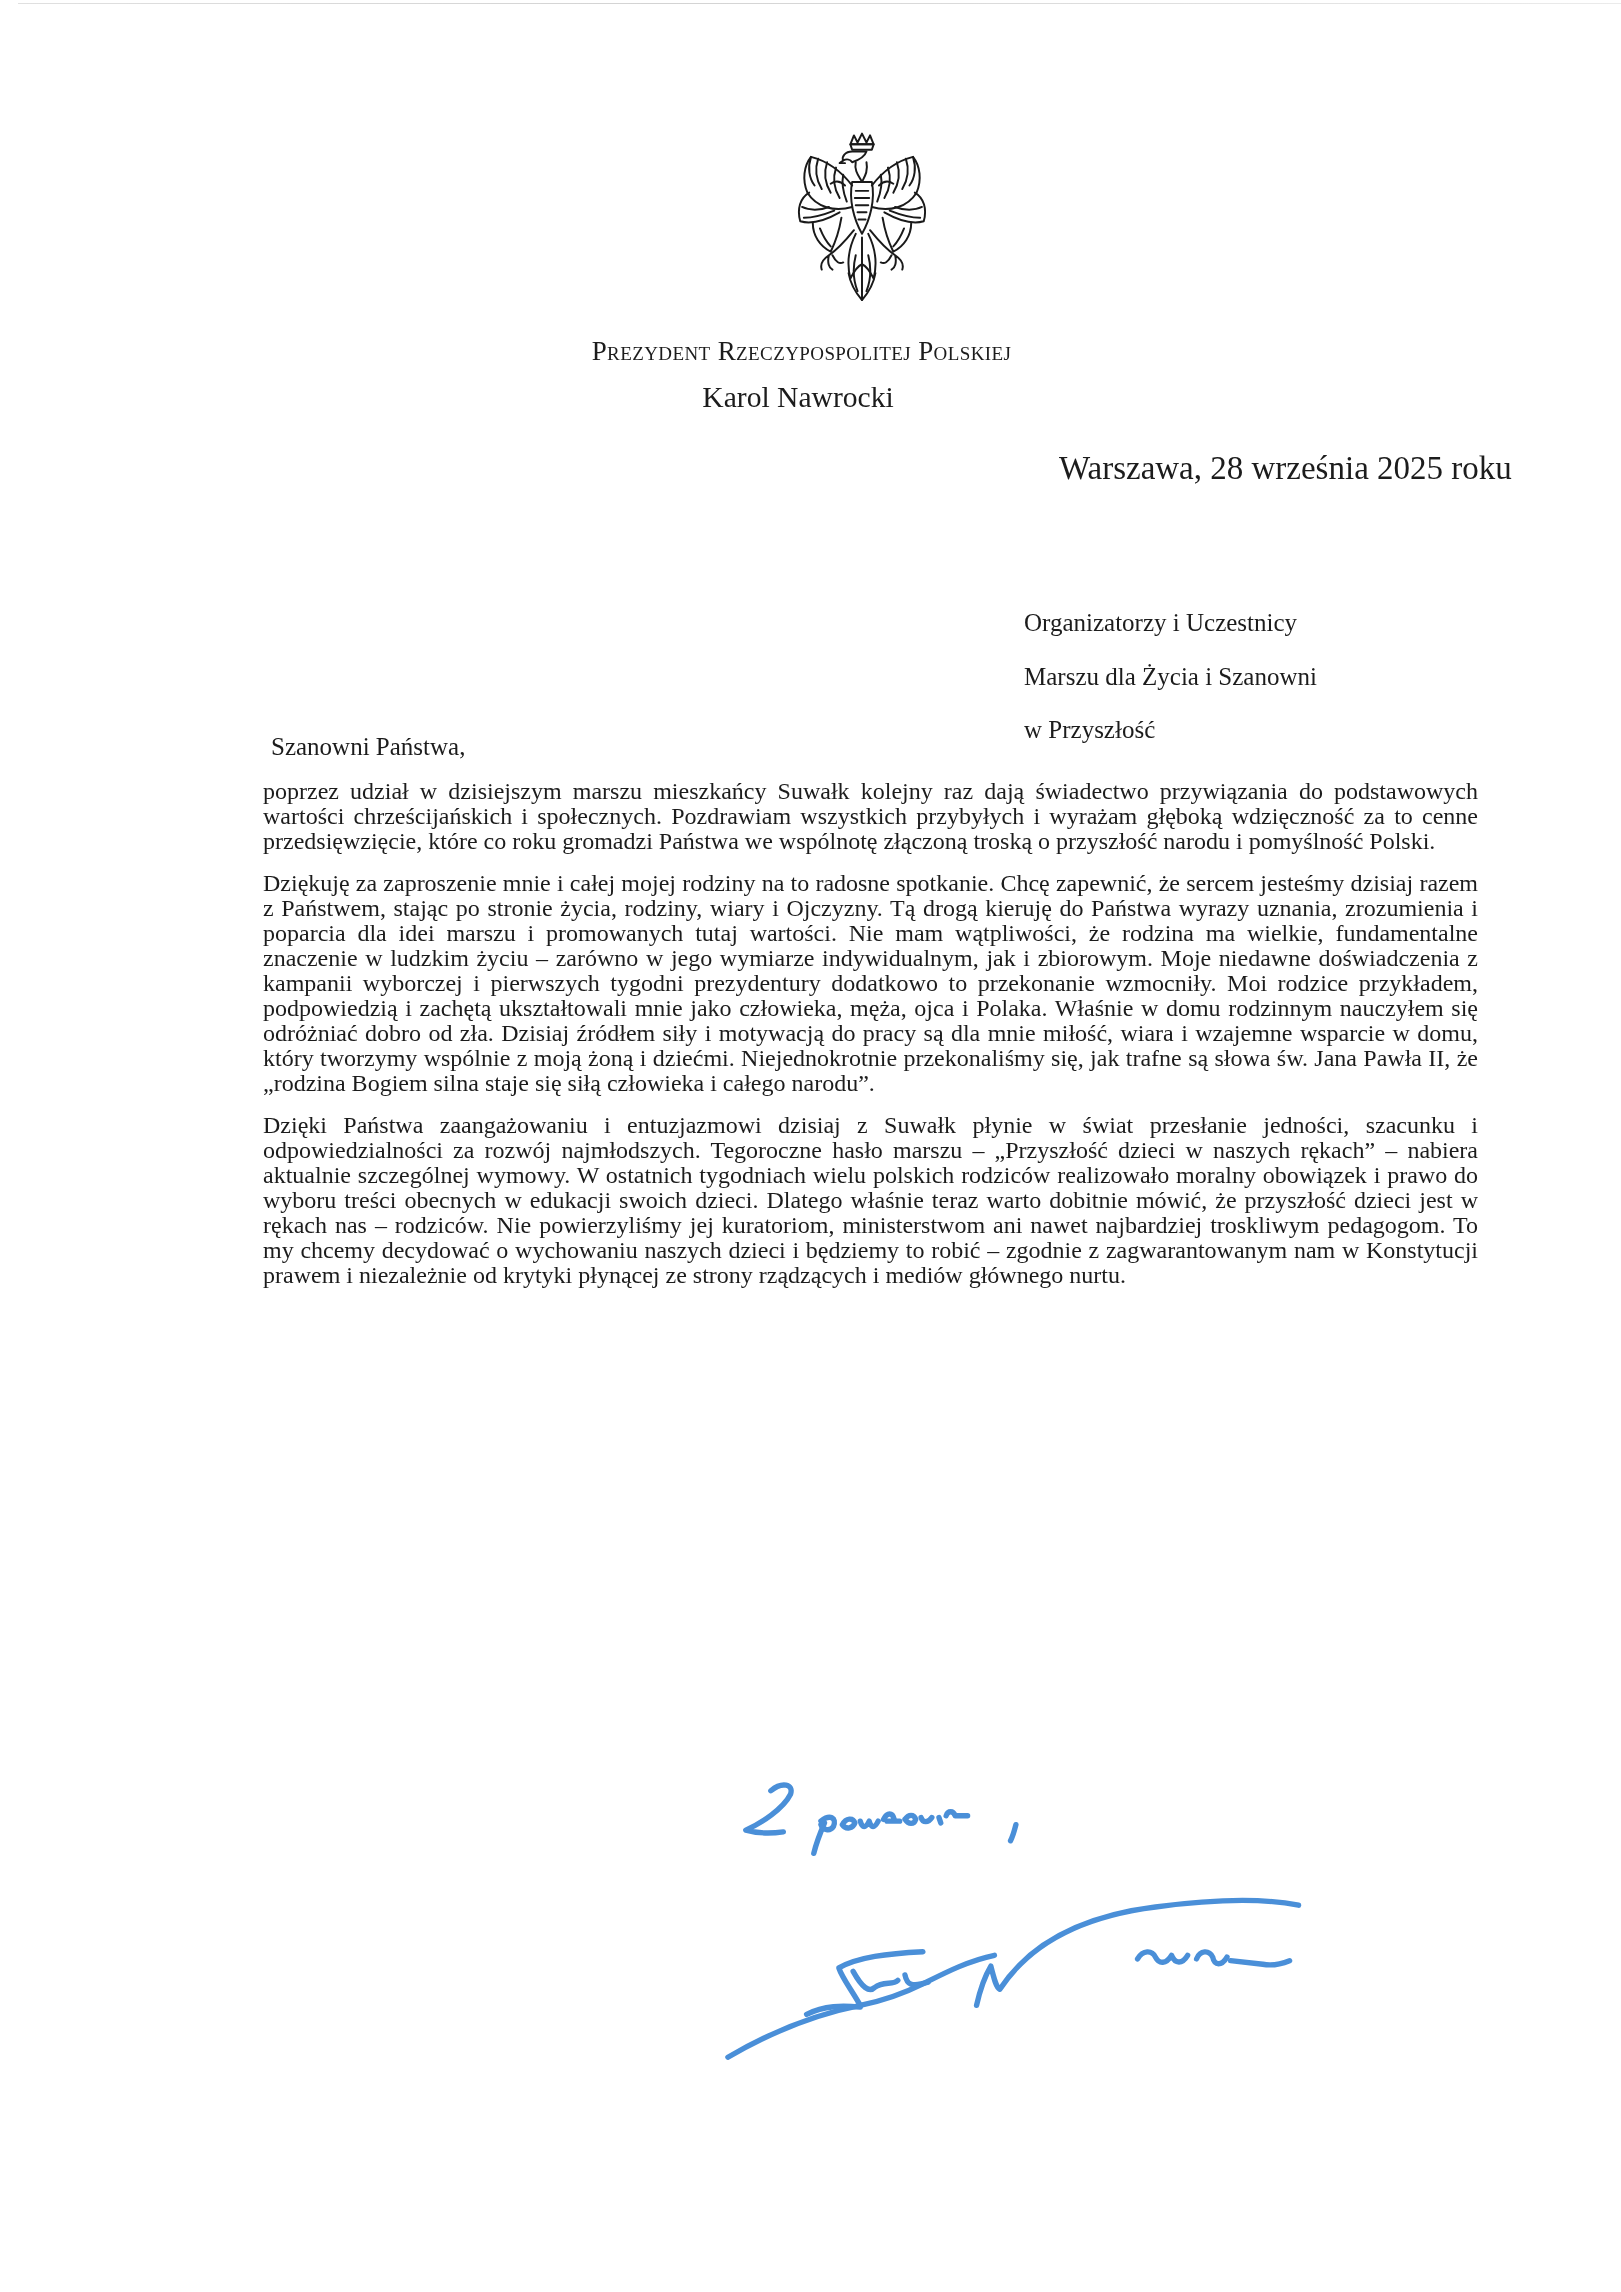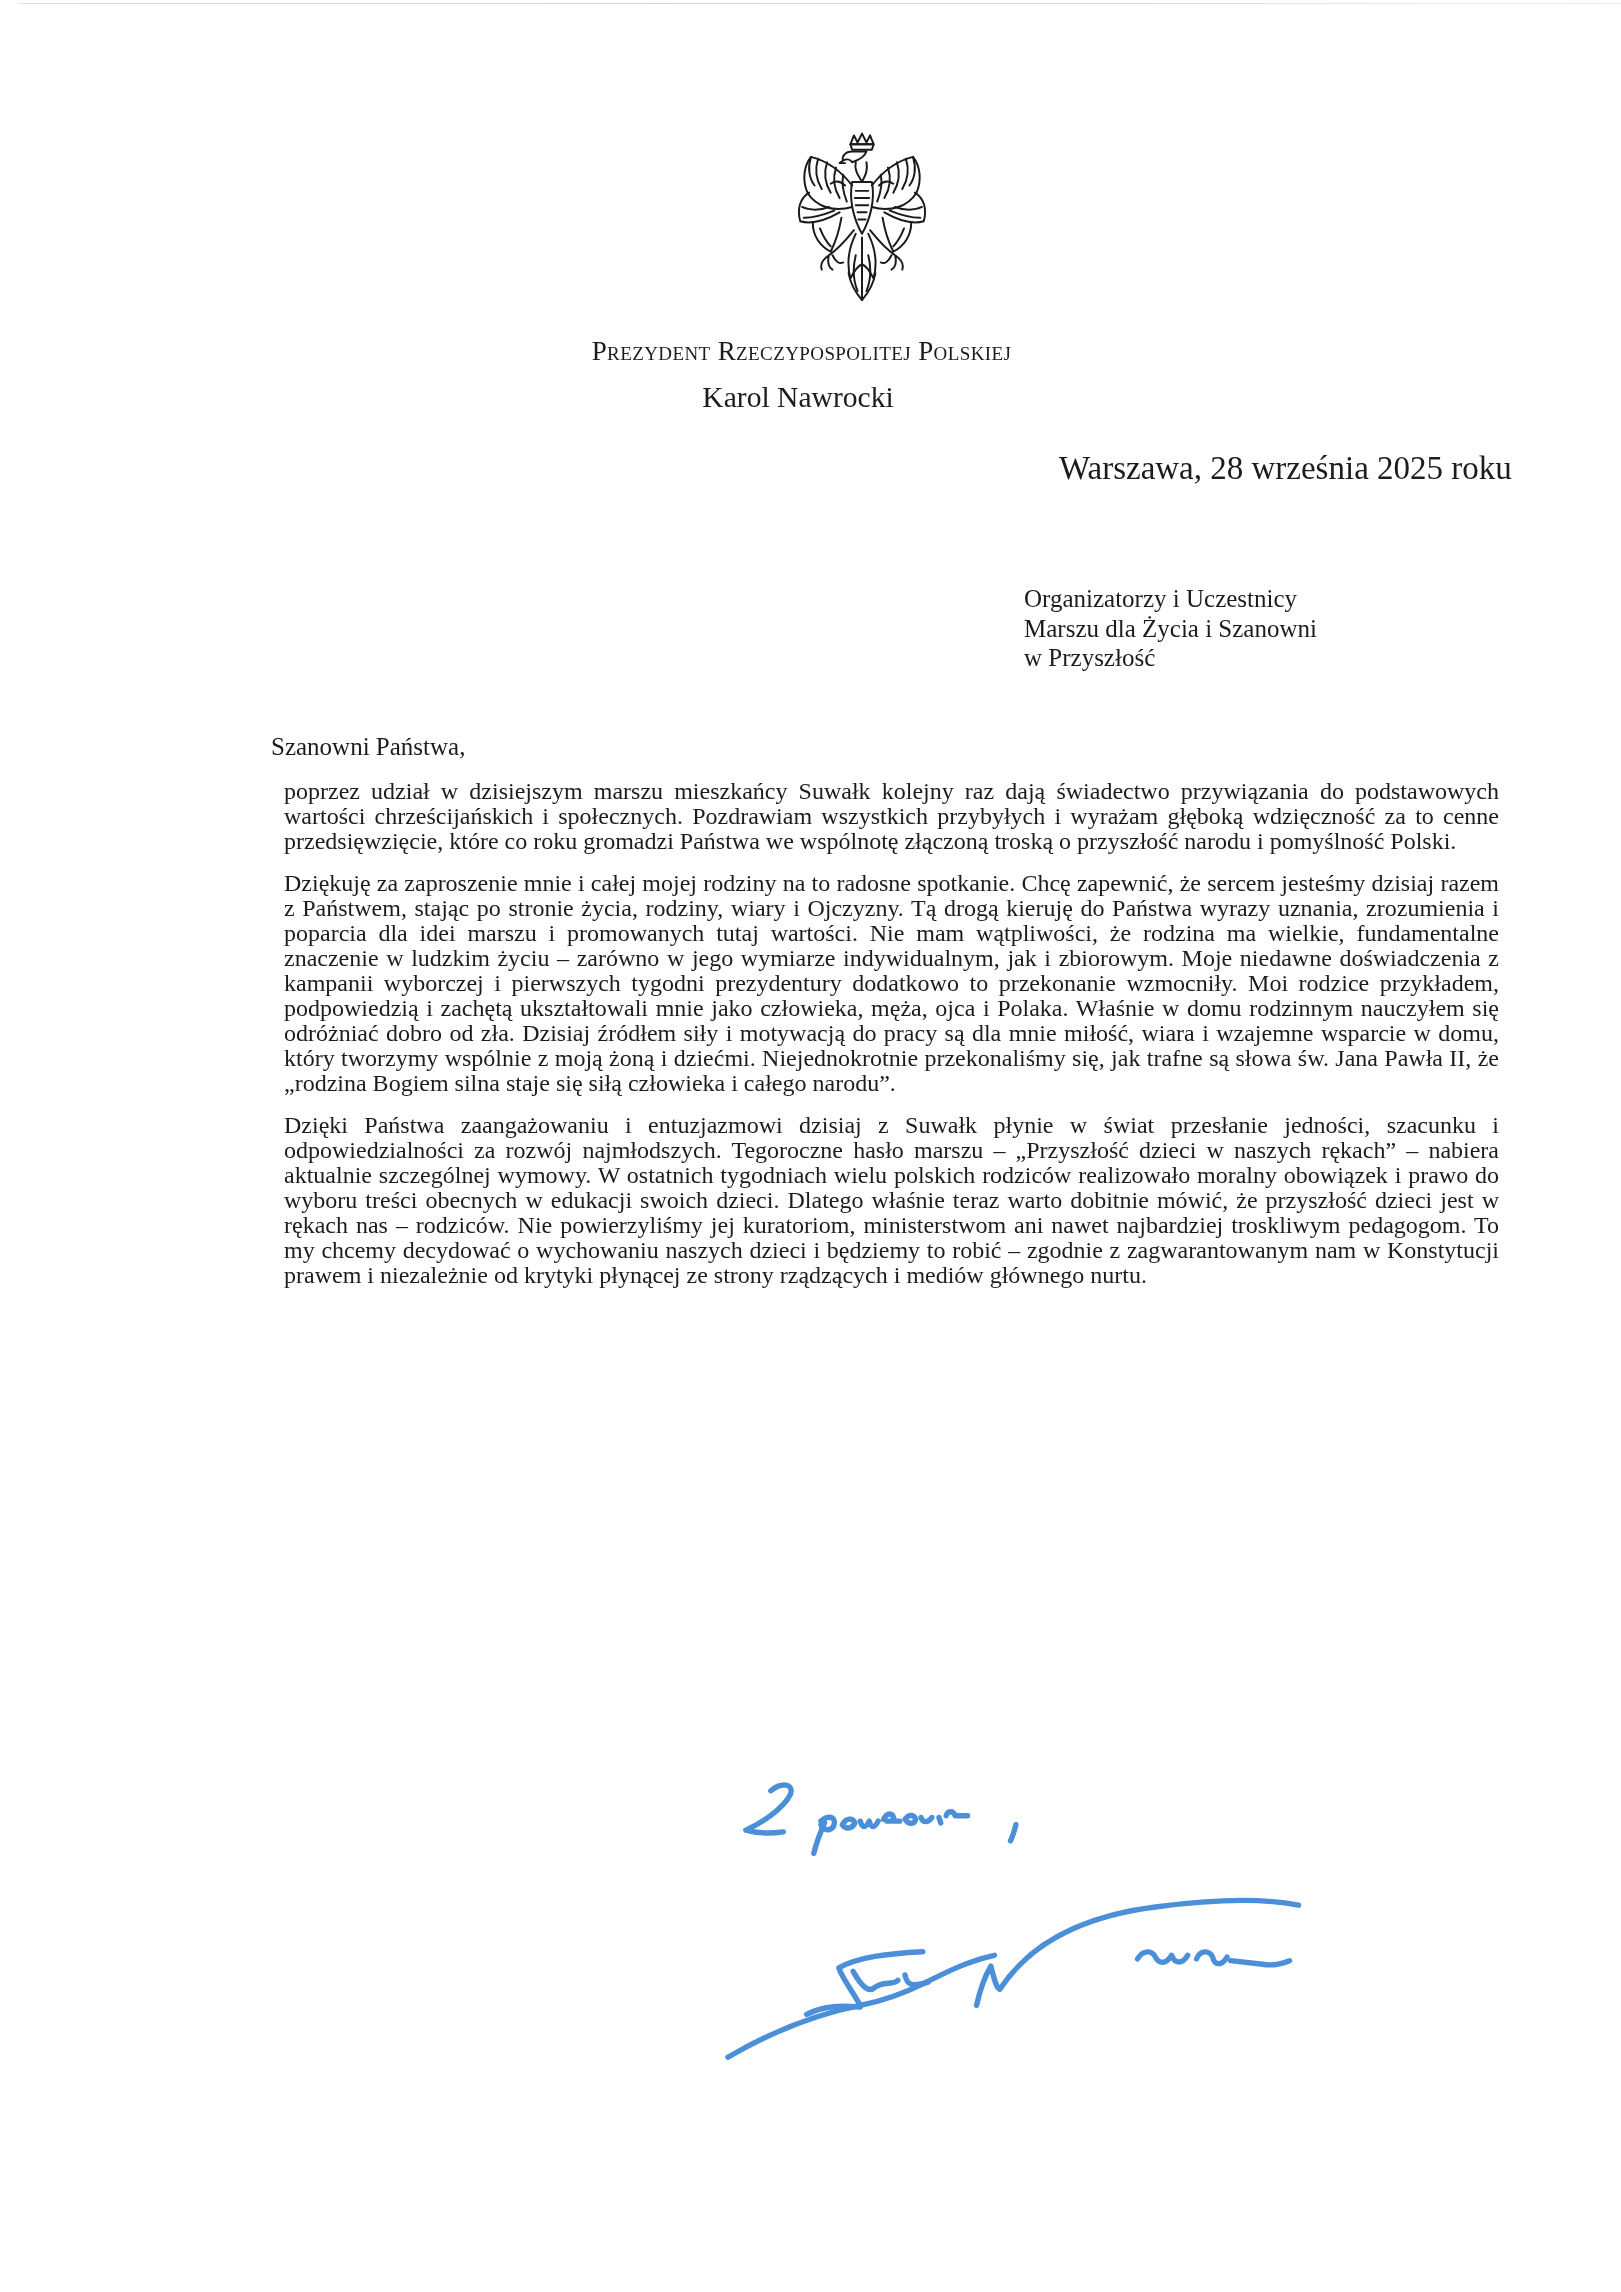--- a/index.html
+++ b/index.html
@@ -59,32 +59,32 @@
     font-size: 33px;
   }
 
   .recipient {
     position: absolute;
     left: 1024px;
     top: 584px;
     font-size: 25px;
     line-height: 29.6px;
   }
-  .recipient div { white-space: nowrap; }
+  .recipient div { white-space: nowrap; margin-top: 24px; }
 
   .salutation {
     position: absolute;
     left: 271px;
     top: 733px;
     font-size: 25px;
   }
 
   .body-text {
     position: absolute;
-    left: 284px;
+    left: 263px;
     top: 779px;
     width: 1215px;
     font-size: 24px;
     line-height: 25px;
     text-align: justify;
   }
   .body-text p {
     margin: 0 0 17px 0;
   }
 

